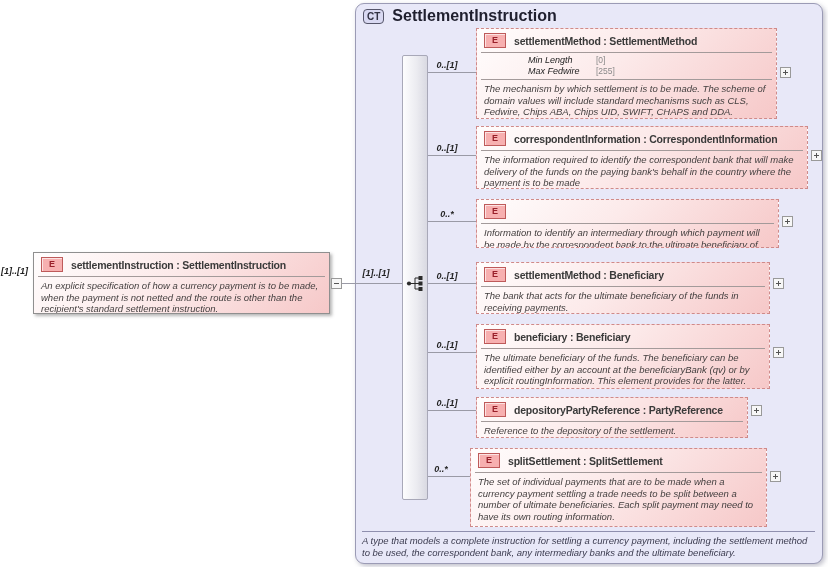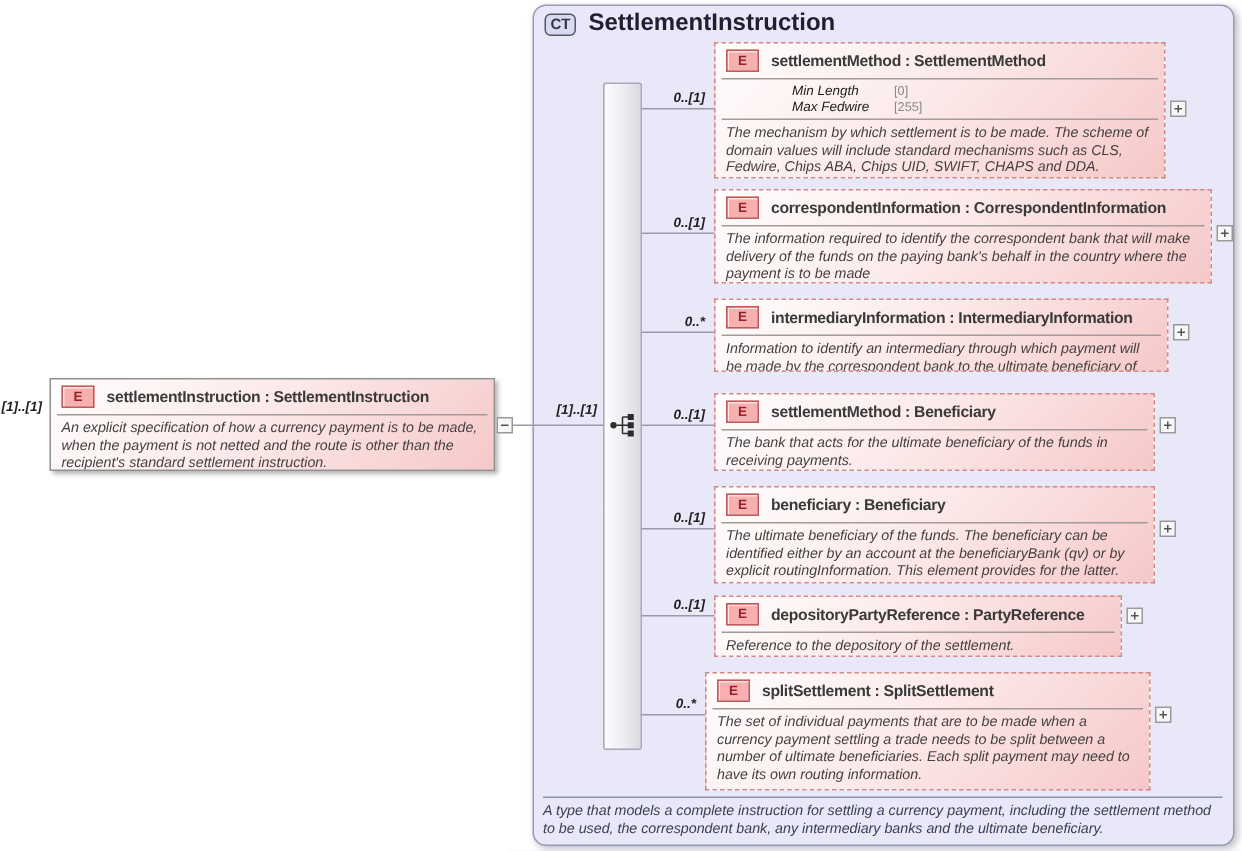--- a/index.html
+++ b/index.html
@@ -31,21 +31,21 @@
   .lc0 { left:427px; top:72px;  width:49px; }
   .lc1 { left:427px; top:155px; width:49px; }
   .lc2 { left:427px; top:221px; width:49px; }
   .lc3 { left:427px; top:283px; width:49px; }
   .lc4 { left:427px; top:352px; width:49px; }
   .lc5 { left:427px; top:410px; width:49px; }
   .lc6 { left:427px; top:476px; width:43px; }
 
   
   .card-label { position:absolute; font-size:9px; font-style:italic; font-weight:bold; color:#1f1f1f;
-                width:46px; text-align:right; z-index:5; white-space:nowrap; }
+                width:46px; text-align:center; z-index:5; white-space:nowrap; }
   .kouter { left:1px;  top:266px; width:32px; text-align:left; }
   .kinner { left:354px; top:268px; width:44px; }
   .kc0 { left:424px; top:60px; }
   .kc1 { left:424px; top:143px; }
   .kc2 { left:424px; top:209px; }
   .kc3 { left:424px; top:271px; }
   .kc4 { left:424px; top:340px; }
   .kc5 { left:424px; top:398px; }
   .kc6 { left:418px; top:464px; }
 
@@ -162,21 +162,20 @@
     <div class="sep"></div>
     <div class="desc">The information required to identify the correspondent bank that will make delivery of the funds on the paying bank's behalf in the country where the payment is to be made</div>
   </div>
   <div class="toggle plus t1"></div>
 
   <div class="hline lc2"></div>
   <div class="card-label kc2">0..*</div>
   <div class="ebox c2box">
     <div class="ebox-title">
       <span class="e-badge">E</span>
-      <span class="ebox-name">intermediaryInformation : IntermediaryInformation</span>
     </div>
     <div class="sep"></div>
     <div class="desc">Information to identify an intermediary through which payment will be made by the correspondent bank to the ultimate beneficiary of the funds.</div>
   </div>
   <div class="toggle plus t2"></div>
 
   <div class="hline lc3"></div>
   <div class="card-label kc3">0..[1]</div>
   <div class="ebox c3box">
     <div class="ebox-title">

